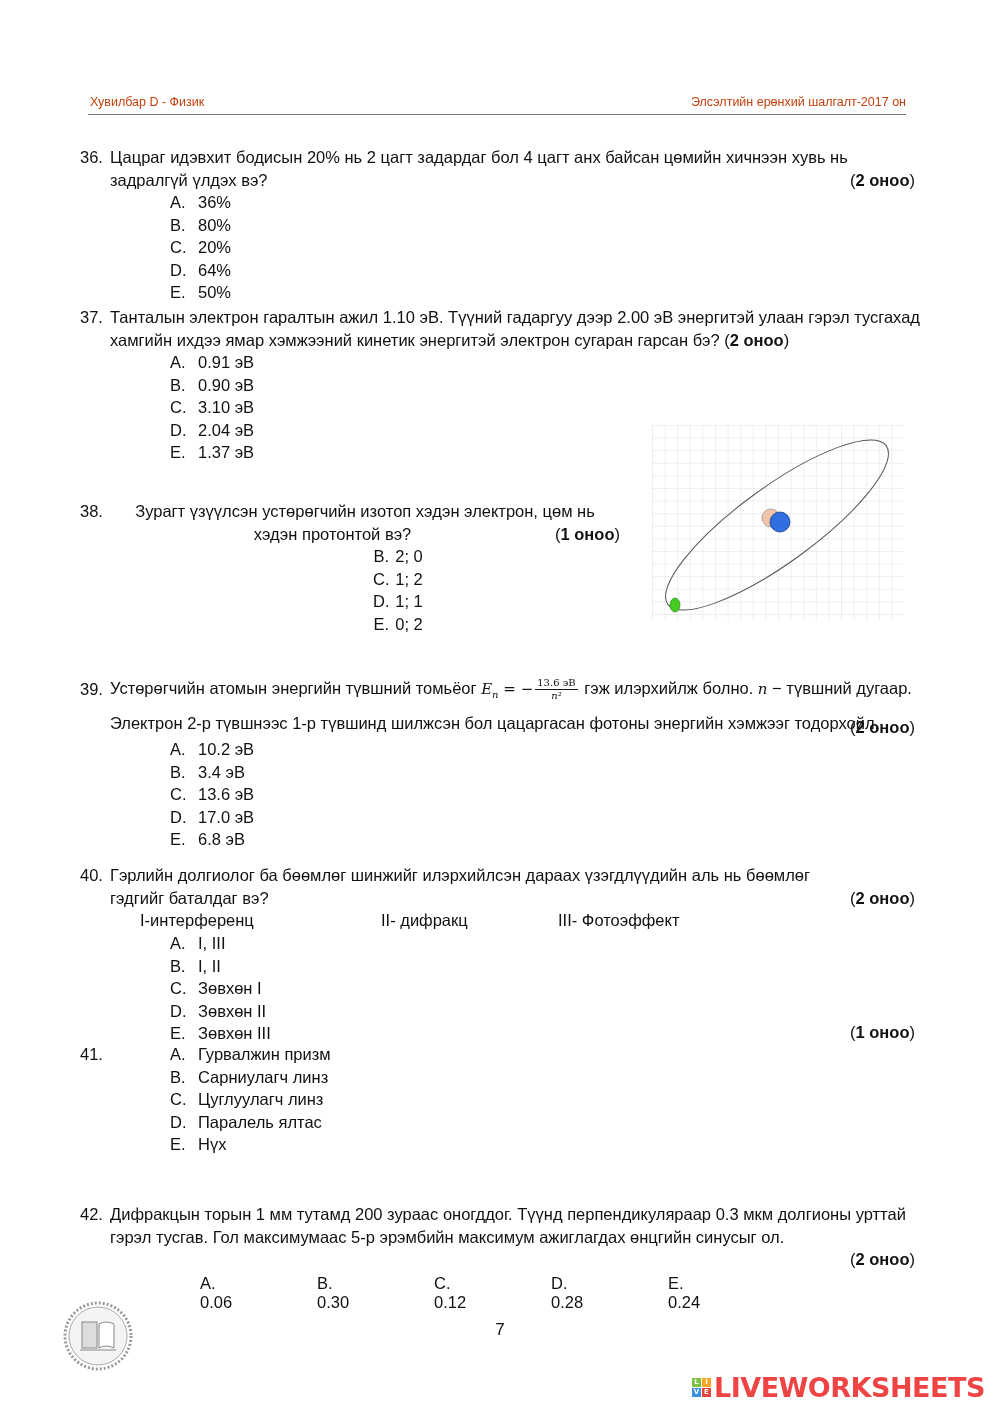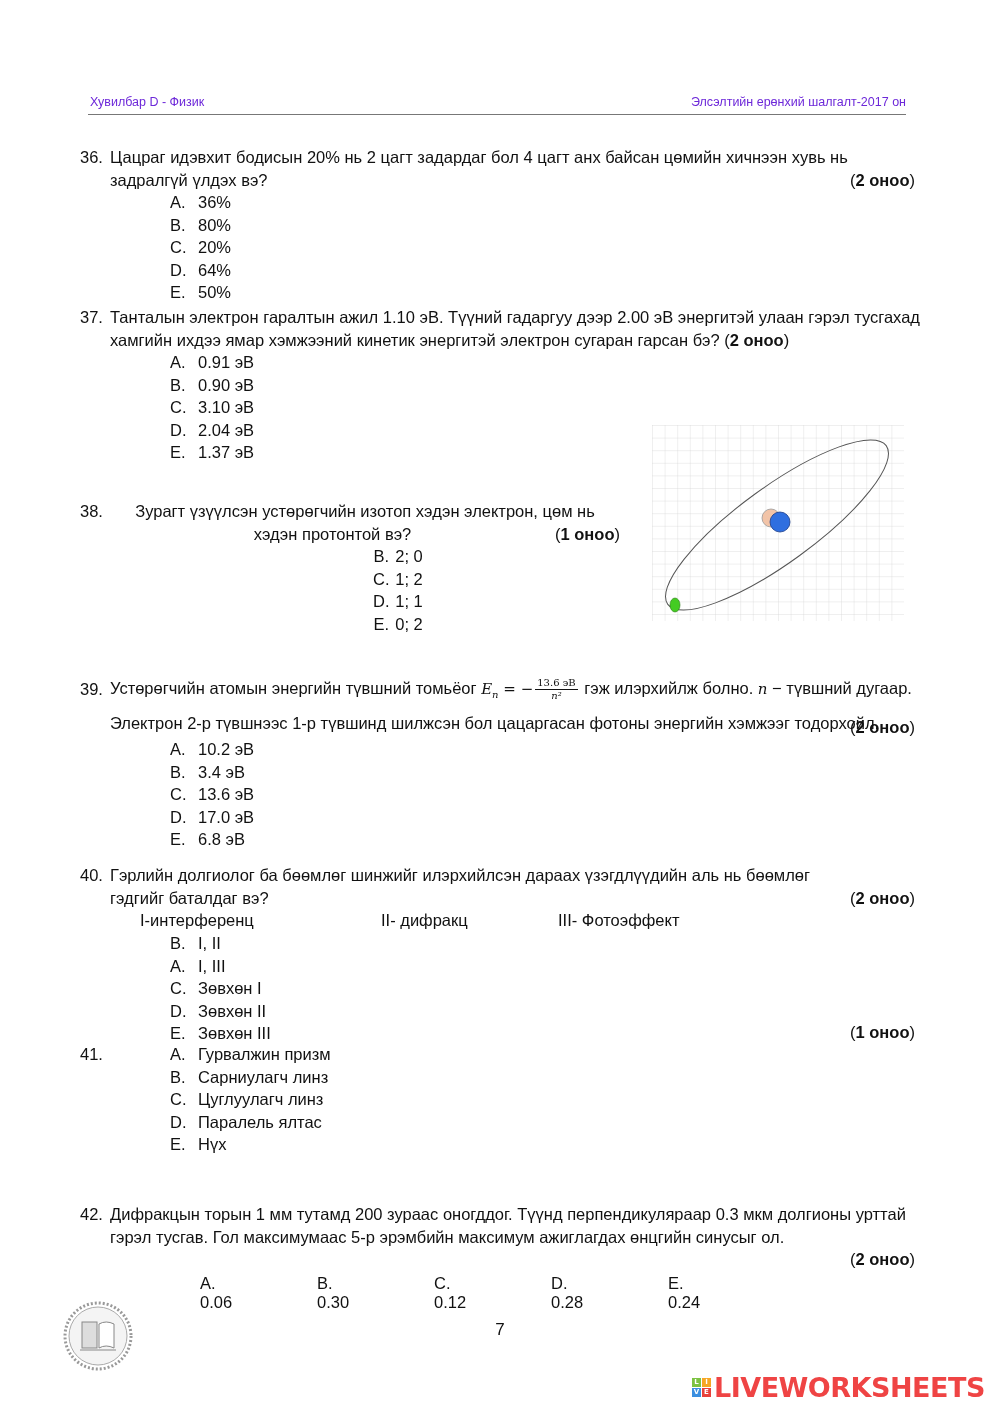--- a/index.html
+++ b/index.html
@@ -1,18 +1,18 @@
 <!DOCTYPE html>
 <html><head>
 <meta charset="utf-8">
 <style>
   * { box-sizing: border-box; margin: 0; padding: 0; }
   html, body { width: 1000px; height: 1414px; background: #ffffff; overflow: hidden; }
   body { position: relative; font-family: "Liberation Sans", sans-serif; color: #111; }
-  .hdr { position: absolute; top: 95px; font-size: 12.5px; color: #6d28d9; }
+  .hdr { position: absolute; top: 95px; font-size: 12.5px; color: #c2410c; }
   .hdr-left { left: 90px; }
   .hdr-right { right: 94px; }
   .hdr-line { position: absolute; top: 114px; left: 88px; width: 818px; height: 1px; background: #777; }
   .q { position: absolute; left: 80px; width: 835px; font-size: 16.5px; line-height: 22.5px; }
   .q .num { position: absolute; left: 0; top: 0; }
   .q .txt { padding-left: 30px; }
   .q .pts { float: right; }
   .q .pts b { font-weight: bold; }
   .opts { list-style: none; padding-left: 90px; }
   .opts li { height: 22.5px; line-height: 22.5px; font-size: 16.5px; }
@@ -125,22 +125,22 @@
   <div class="txt" style="padding-right:70px;">
     <span>Гэрлийн долгиолог ба бөөмлөг шинжийг илэрхийлсэн дараах үзэгдлүүдийн аль нь бөөмлөг гэдгийг баталдаг вэ?</span>
   </div>
   <div class="txt" style="margin-top:-22.5px; height:22.5px;">
     <span class="pts">(<b>2 оноо</b>)</span>
   </div>
   <div class="stmts">
     <span style="width:233px;">I-интерференц</span><span style="width:177px;margin-left:8px;">II- дифракц</span><span>III- Фотоэффект</span>
   </div>
   <ul class="opts">
+    <li><span class="lt">A.</span><span>I, III</span></li>
     <li><span class="lt">B.</span><span>I, II</span></li>
-    <li><span class="lt">A.</span><span>I, III</span></li>
     <li><span class="lt">C.</span><span>Зөвхөн I</span></li>
     <li><span class="lt">D.</span><span>Зөвхөн II</span></li>
     <li><span class="lt">E.</span><span>Зөвхөн III</span></li>
   </ul>
 </div>
 
 <div class="q" style="top:1043px;">
   <span class="num">41.</span>
   <div class="txt" style="margin-top:-22.5px; height:22.5px;">
     <span class="pts">(<b>1 оноо</b>)</span>

